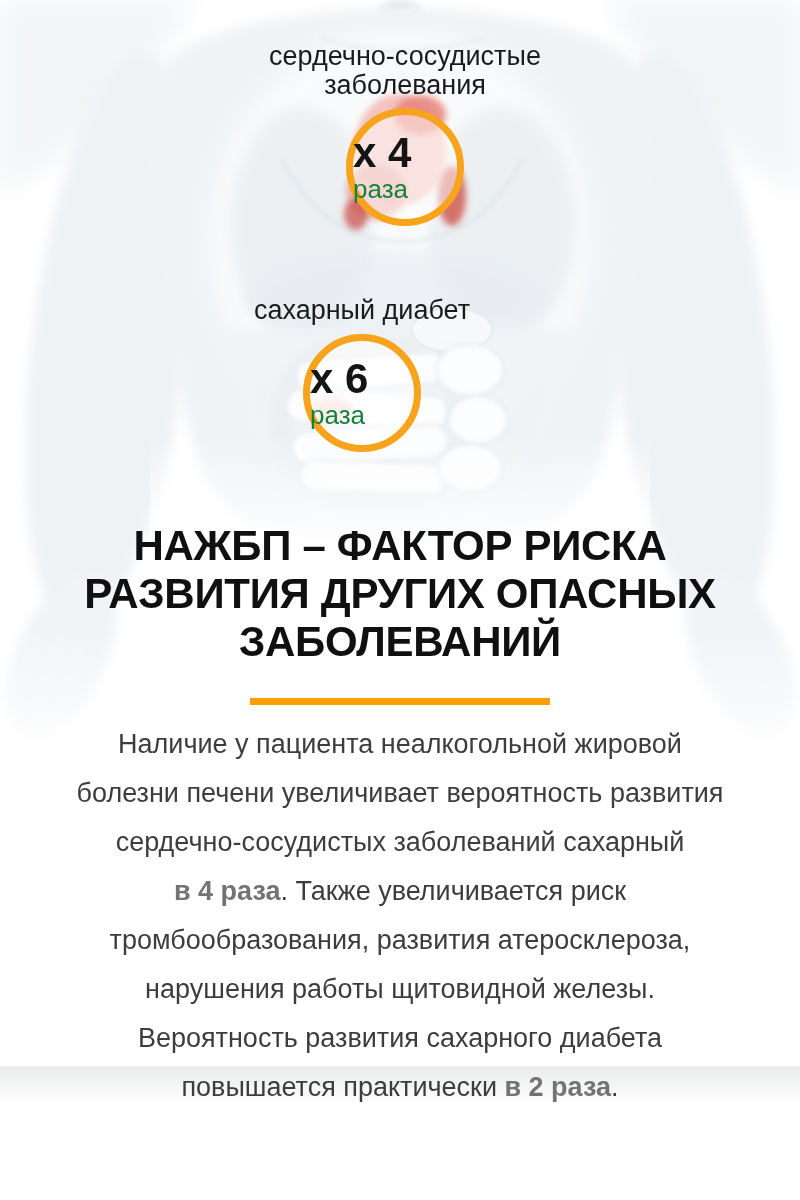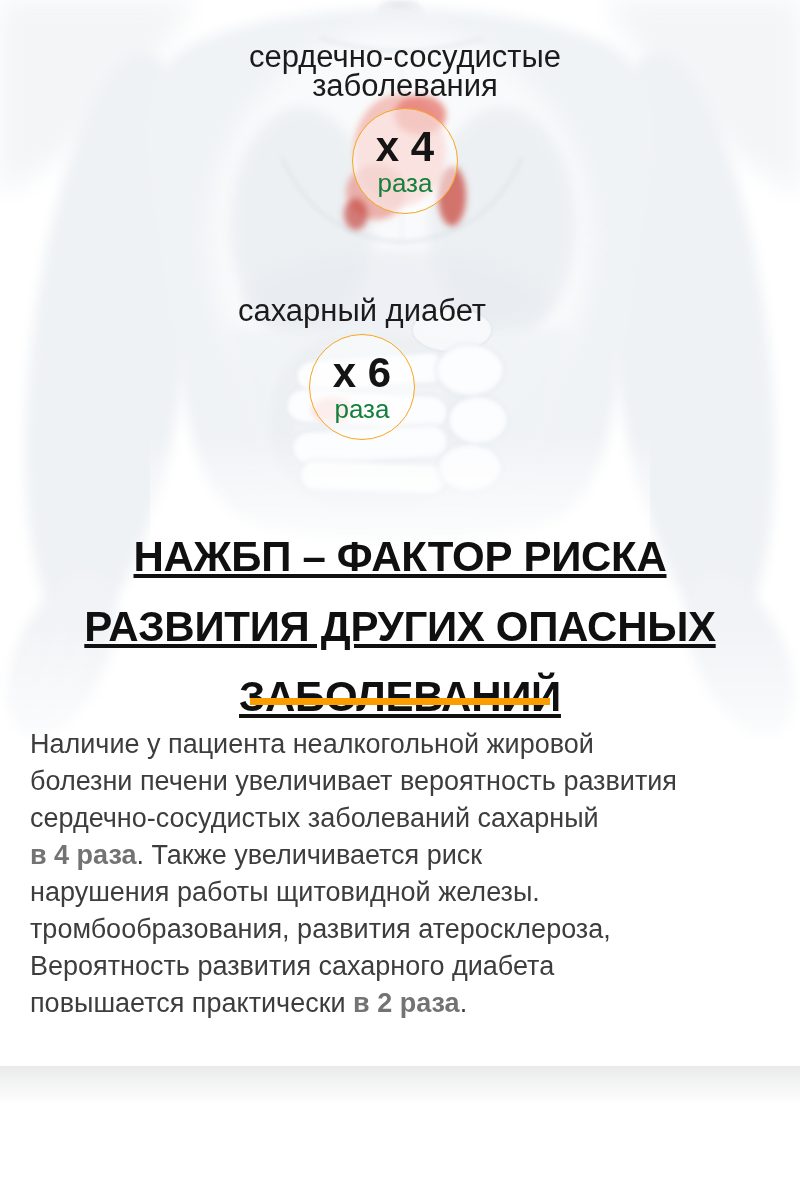--- a/index.html
+++ b/index.html
@@ -4,48 +4,48 @@
 <style>
   html,body{margin:0;padding:0;background:#ffffff;}
   .canvas{
     position:relative;width:800px;height:1200px;overflow:hidden;
     background:#ffffff;font-family:"Liberation Sans",sans-serif;
   }
   .bg-illustration{position:absolute;left:0;top:0;width:800px;height:1200px;z-index:0;}
 
   .callout{position:absolute;z-index:1;}
   .callout-label{
-    font-size:31px;line-height:29px;font-weight:500;color:#1b1b1b;
+    font-size:27px;line-height:29px;font-weight:500;color:#1b1b1b;
     text-align:center;white-space:pre-line;
   }
   .mult-circle{
-    width:104px;height:104px;border:1px solid #22c55e;border-radius:50%;
+    width:104px;height:104px;border:7px solid #22c55e;border-radius:50%;
     background:rgba(255,255,255,0.52);margin:0 auto;
-    display:flex;flex-direction:column;align-items:center;justify-content:center;
+    display:flex;flex-direction:column;justify-content:center;
   }
   .callout-cv{left:235px;top:42px;width:340px;}
   .callout-cv .mult-circle{margin-top:8px;}
   .callout-db{left:192px;top:296px;width:340px;}
   .callout-db .mult-circle{margin-top:9px;}
   .mult-value{font-size:42px;line-height:44px;font-weight:bold;color:#141414;}
   .mult-unit{font-size:26px;line-height:28px;font-weight:400;color:#15803d;}
 
   .main-title{
     position:absolute;left:0;top:522px;width:800px;margin:0;z-index:1;
-    text-align:center;font-size:42px;line-height:70px;font-weight:800;
-    letter-spacing:-0.3px;color:#101010;white-space:pre-line;text-decoration:underline;
+    text-align:center;font-size:42px;line-height:48px;font-weight:800;
+    letter-spacing:-0.3px;color:#101010;white-space:pre-line;
   }
   .accent-divider{
     position:absolute;left:250px;top:698px;width:300px;height:7px;
     background:#FA9E00;z-index:1;
   }
   .body-paragraph{
     position:absolute;left:30px;top:726px;width:740px;z-index:1;
-    display:flex;flex-direction:column;align-items:flex-start;
-    font-size:27px;line-height:37px;font-weight:400;color:#3d3d3d;
+    display:flex;flex-direction:column;align-items:center;
+    font-size:27px;line-height:37px;font-weight:400;color:#3d3d3d;gap:12px;
   }
   .para-line{white-space:nowrap;}
   .para-line .bold{font-weight:bold;color:#737373;}
 </style>
 </head>
 <body>
 
 <div class="canvas">
 
   <svg class="bg-illustration" viewBox="0 0 800 1200" xmlns="http://www.w3.org/2000/svg">
@@ -175,19 +175,19 @@
 РАЗВИТИЯ ДРУГИХ ОПАСНЫХ
 ЗАБОЛЕВАНИЙ</h1>
 
   <div class="accent-divider" style="background: rgb(250, 158, 0);"></div>
 
   <div class="body-paragraph">
       <div class="para-line"><span>Наличие у пациента неалкогольной жировой</span></div>
       <div class="para-line"><span>болезни печени увеличивает вероятность развития</span></div>
       <div class="para-line"><span>сердечно-сосудистых заболеваний сахарный</span></div>
       <div class="para-line"><span class="bold">в 4 раза</span><span>. Также увеличивается риск</span></div>
+      <div class="para-line"><span>тромбообразования, развития атеросклероза,</span></div>
       <div class="para-line"><span>нарушения работы щитовидной железы.</span></div>
-      <div class="para-line"><span>тромбообразования, развития атеросклероза,</span></div>
       <div class="para-line"><span>Вероятность развития сахарного диабета</span></div>
       <div class="para-line"><span>повышается практически </span><span class="bold">в 2 раза</span><span>.</span></div>
     </div>
 
 </div>
 
 </body></html>

